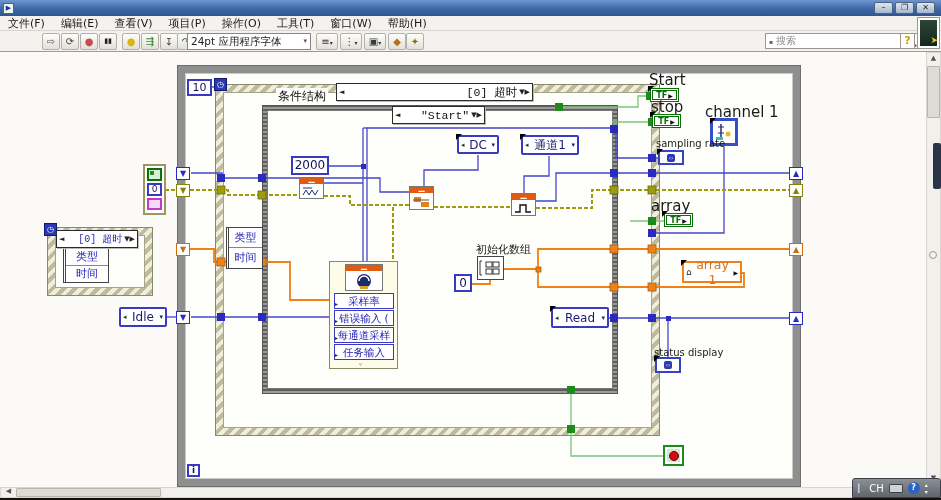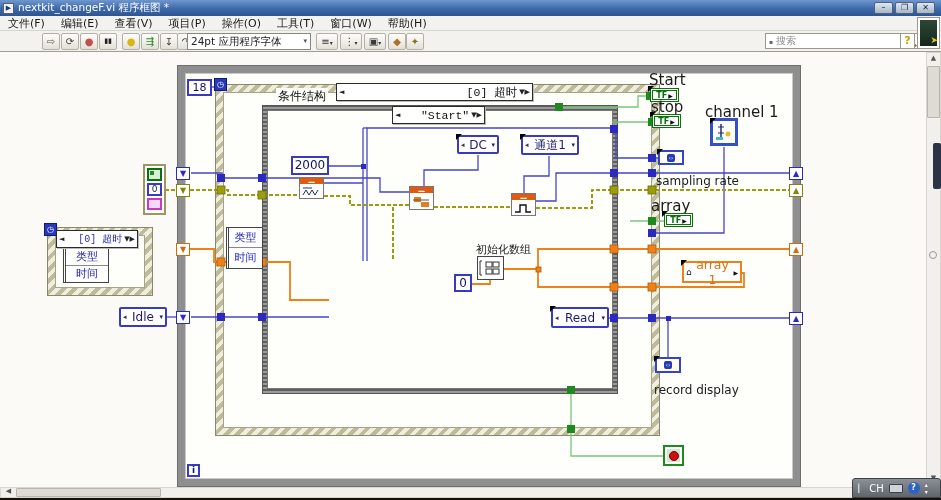--- a/index.html
+++ b/index.html
@@ -51,21 +51,21 @@
     display:flex; align-items:center; font-size:12px; }
   .ring .lft { font-size:7px; color:#333; padding-left:2px; }
   .ring .mid { flex:1; text-align:center; }
   .ring .dwn { font-size:7px; color:#1c1c6e; padding-right:2px; }
   .tf { background:#fff; border:1px solid #0a700a; box-shadow:inset 0 0 0 1px #fff, inset 0 0 0 2px #0a700a;
     color:#0a700a; font-size:8px; font-weight:bold; display:flex; align-items:center; justify-content:center; gap:1px; }
   .tf .tri { color:#111; font-size:6px; }
   .wedge:before { content:""; position:absolute; top:-3px; left:-3px; border:3px solid transparent;
     border-top-color:#000; border-left-color:#000; }
   .biglabel { font-size:15px; color:#1a1a1a; white-space:nowrap; }
-  .smalllabel { font-size:12px; color:#1a1a1a; white-space:nowrap;margin-top:36px; }
+  .smalllabel { font-size:10px; color:#1a1a1a; white-space:nowrap; }
   .term { background:#fff; border:2px solid #3444c2; display:flex; align-items:center; justify-content:center; }
   .term .glyph { background:#2a3ab4; color:#fff; font-size:6px; line-height:8px; padding:0 2px; border-radius:2px; }
   .viicon { border:1px solid #777; background:#fff; }
   .viicon .banner { position:absolute; left:0; top:0; right:0; height:6px; background:#e05a10;
     color:#fff; font-size:4px; line-height:6px; text-align:center; overflow:hidden; }
   .datanode { background:#fff; border:1px solid #444; border-left:3px double #444; }
   .datanode .row { border-bottom:1px solid #888; color:#2424b4; font-size:11px; text-align:center; line-height:16px;
     background:#fff; }
   .reg { width:14px; height:13px; background:#fff; text-align:center; font-size:8px; line-height:12px; }
   .timeouticon { width:13px; height:13px; background:#2838b8; border:1px solid #101a6e; color:#fff;
@@ -83,21 +83,20 @@
     color:#2424b4; font-size:10.5px; line-height:14px; text-align:center; overflow:hidden; white-space:nowrap; }
   .noderow:before { content:"▸"; position:absolute; left:0; top:3px; font-size:6px; color:#333; }
 </style>
 </head>
 <body>
 
 <div class="screen">
 
   <div class="abs titlebar">
     <span class="vi-appicon">▶</span>
-    <span>nextkit_changeF.vi 程序框图 *</span>
   </div>
   <div class="abs winbtn" style="left:874px;">–</div>
   <div class="abs winbtn" style="left:895px;">❐</div>
   <div class="abs winbtn" style="left:916px;">✕</div>
 
   <div class="abs menubar">
     <span>文件(F)</span>
     <span>编辑(E)</span>
     <span>查看(V)</span>
     <span>项目(P)</span>
@@ -251,21 +250,21 @@
   <div class="abs reg" style="left:176px;top:167px;border:1px solid #2a2ac0;color:#2a2ac0;">▼</div>
   <div class="abs reg" style="left:176px;top:184px;border:1px solid #84840a;color:#84840a;">▼</div>
   <div class="abs reg" style="left:176px;top:243px;border:1px solid #d06c10;color:#d06c10;">▼</div>
   <div class="abs reg" style="left:176px;top:311px;border:1px solid #2a2ac0;color:#2a2ac0;">▼</div>
   <div class="abs reg" style="left:789px;top:167px;border:1px solid #2a2ac0;color:#2a2ac0;">▲</div>
   <div class="abs reg" style="left:789px;top:184px;border:1px solid #84840a;color:#84840a;">▲</div>
   <div class="abs reg" style="left:789px;top:243px;border:1px solid #d06c10;color:#d06c10;">▲</div>
   <div class="abs reg" style="left:789px;top:312px;border:1px solid #2a2ac0;color:#2a2ac0;">▲</div>
 
   <div class="abs timeouticon" style="left:214px;top:78px;">◷</div>
-  <div class="abs const" style="left:187px;top:79px;width:25px;height:17px;line-height:13px;font-size:11px;">18</div>
+  <div class="abs const" style="left:187px;top:79px;width:25px;height:17px;line-height:13px;font-size:11px;">10</div>
   <div class="abs selector" style="left:336px;top:83px;width:197px;height:18px;">
     <span class="selarrow">◄</span>
     <span class="mid">[0] 超时</span>
     <span class="selarrow">▼▶</span>
   </div>
   <div class="abs" style="left:276px;top:88px;font-size:12px;color:#111;background:#fefefb;padding:0 2px;">条件结构</div>
   <div class="abs datanode" style="left:226px;top:227px;width:37px;height:42px;">
     <div class="row" style="line-height:19px;">类型</div>
     <div class="row" style="line-height:19px;border-bottom:none;">时间</div>
   </div>
@@ -313,20 +312,35 @@
         <line x1="3" y1="6" x2="19" y2="6" stroke="#555" stroke-width="1"></line>
       </svg>
   </div>
   <div class="abs viicon" style="left:511px;top:193px;width:25px;height:23px;">
     <span class="banner">▂▂</span>
     <svg width="23" height="15" style="position:absolute;left:0;top:7px;">
         <polyline points="3,11 8,11 8,4 14,4 14,11 19,11" fill="none" stroke="#111" stroke-width="1.4"></polyline>
       </svg>
   </div>
 
+  <div class="abs nodebox" style="left:329px;top:261px;width:69px;height:108px;">
+    <div class="abs viicon" style="left:15px;top:2px;width:38px;height:27px;">
+      <span class="banner">▂▂</span>
+      <svg width="36" height="19" style="position:absolute;left:0;top:7px;">
+          <circle cx="18" cy="9" r="7" fill="#1c2a6e"></circle>
+          <path d="M13 9 A5 5 0 0 1 23 9" fill="none" stroke="#fff" stroke-width="1.5"></path>
+          <rect x="14" y="14" width="8" height="3" fill="#e0a020"></rect>
+        </svg>
+    </div>
+    <div class="noderow" style="top:31px;">采样率</div>
+    <div class="noderow" style="top:48px;">错误输入 (</div>
+    <div class="noderow" style="top:65px;">每通道采样</div>
+    <div class="noderow" style="top:82px;">任务输入</div>
+    <div class="abs" style="left:29px;top:98px;font-size:6px;color:#8a8864;">▿</div>
+  </div>
 
   <div class="abs" style="left:476px;top:242px;font-size:11px;color:#1a1a1a;">初始化数组</div>
   <div class="abs viicon" style="left:477px;top:256px;width:27px;height:24px;border:1px solid #444;">
     <svg width="25" height="22">
         <polyline points="4,4 2,4 2,18 4,18" fill="none" stroke="#333" stroke-width="1"></polyline>
         <rect x="8" y="5" width="6" height="5" fill="none" stroke="#333"></rect>
         <rect x="15" y="5" width="6" height="5" fill="none" stroke="#333"></rect>
         <rect x="8" y="12" width="6" height="5" fill="none" stroke="#333"></rect>
         <rect x="15" y="12" width="6" height="5" fill="none" stroke="#333"></rect>
       </svg>
@@ -355,21 +369,21 @@
   </div>
   <div class="abs smalllabel" style="left:656px;top:138px;">sampling rate</div>
   <div class="abs term wedge" style="left:658px;top:150px;width:26px;height:15px;">
       <span class="glyph">‹›</span>
     </div>
   <div class="abs biglabel" style="left:651px;top:197px;">array</div>
   <div class="abs tf wedge" style="left:664px;top:213px;width:29px;height:14px;">
       <span>TF</span>
       <span class="tri">▶</span>
     </div>
-  <div class="abs smalllabel" style="left:654px;top:347px;">record display</div>
+  <div class="abs smalllabel" style="left:654px;top:347px;">status display</div>
   <div class="abs term wedge" style="left:655px;top:357px;width:26px;height:16px;">
       <span class="glyph">‹›</span>
     </div>
 
   <div class="abs wedge" style="left:682px;top:261px;width:60px;height:22px;border:2px solid #f08018;background:#fff;display:flex;align-items:center;padding:0 2px;">
     <span style="font-size:9px;color:#111;">⌂</span>
     <span style="flex:1;text-align:center;font-size:12.5px;color:#e07010;">array 1</span>
     <span style="font-size:6px;color:#111;">▶</span>
   </div>
 

